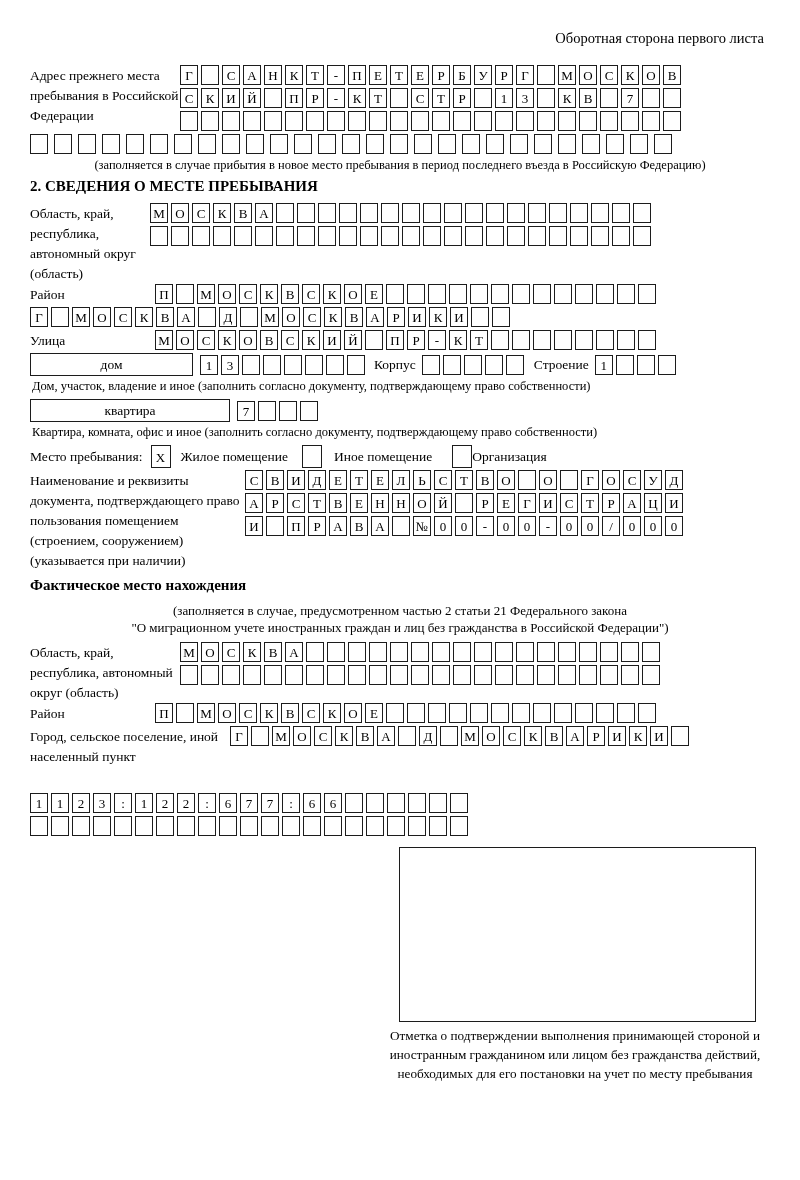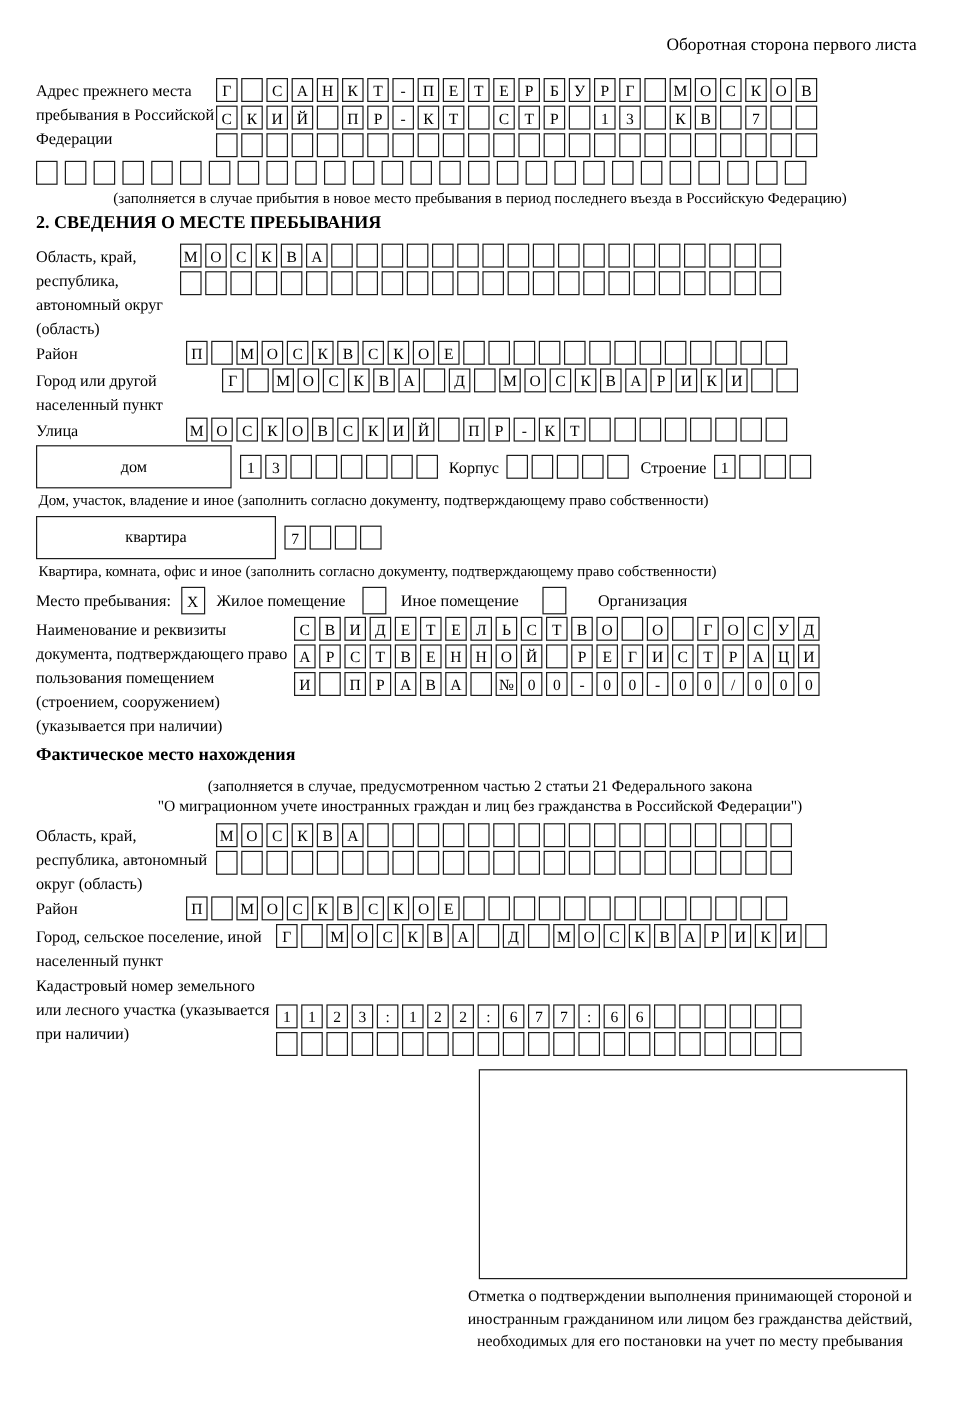--- a/index.html
+++ b/index.html
@@ -22,21 +22,21 @@
     flex:none; width:18px; height:20px; border:1.5px solid #1c1c1c;
     display:flex; align-items:center; justify-content:center;
     font-size:13px; line-height:1; padding-top:1px;
   }
   .caption { font-size:12.5px; line-height:16px; margin:1px 0 5px 2px; }
   .caption.center { text-align:center; margin-left:0; }
   .sec-title { font-weight:bold; font-size:15px; margin:4px 0 8px 0; }
   .note-line { text-align:center; font-size:13px; line-height:17px; }
 
   .typebox {
-    flex:none; border:1.5px solid #1c1c1c; height:36px;
+    flex:none; border:1.5px solid #1c1c1c; height:23px;
     display:flex; align-items:center; justify-content:center;
     font-size:13.5px;
   }
   .inline-label { flex:none; font-size:13.5px; line-height:23px;text-align:center; }
 
   .stayrow { display:flex; align-items:center; margin:4px 0 2px 0; }
   .stay-hint { font-size:12.5px; margin:2px 0 6px 172px; }
 
   .bigbox {
     width:357px; height:175px; border:1.5px solid #1c1c1c;
@@ -254,21 +254,20 @@
         <span class="cb"></span>
         <span class="cb"></span>
         <span class="cb"></span>
         <span class="cb"></span>
         <span class="cb"></span>
         <span class="cb"></span>
       </div>
   </div>
 
   <div class="frow">
-    <div class="flabel" style="width:155px;">Город или другой населенный пункт</div>
     <div class="crow">
         <span class="cb">Г</span>
         <span class="cb"></span>
         <span class="cb">М</span>
         <span class="cb">О</span>
         <span class="cb">С</span>
         <span class="cb">К</span>
         <span class="cb">В</span>
         <span class="cb">А</span>
         <span class="cb"></span>
@@ -360,21 +359,21 @@
   </div>
   <div class="caption">Квартира, комната, офис и иное (заполнить согласно документу, подтверждающему право собственности)</div>
 
   <div class="stayrow">
     <span class="inline-label">Место пребывания:</span>
     <span class="cb" style="width:20px;height:23px;margin-left:8px;">X</span>
     <span class="inline-label" style="margin-left:10px;">Жилое помещение</span>
     <span class="cb" style="width:20px;height:23px;margin-left:14px;"></span>
     <span class="inline-label" style="margin-left:12px;">Иное помещение</span>
     <span class="cb" style="width:20px;height:23px;margin-left:20px;"></span>
-    <span class="inline-label" style="margin-left:26px;font-family:Liberation Serif, serif;">Организация</span>
+    <span class="inline-label" style="font-family:Liberation Serif, serif;">Организация</span>
   </div>
 
   <div class="frow">
     <div class="flabel" style="width:215px;">Наименование и реквизиты документа, подтверждающего право пользования помещением (строением, сооружением) (указывается при наличии)</div>
     <div class="cellcol">
       <div class="crow">
           <span class="cb">С</span>
           <span class="cb">В</span>
           <span class="cb">И</span>
           <span class="cb">Д</span>
@@ -557,21 +556,20 @@
         <span class="cb">А</span>
         <span class="cb">Р</span>
         <span class="cb">И</span>
         <span class="cb">К</span>
         <span class="cb">И</span>
         <span class="cb"></span>
       </div>
   </div>
 
   <div class="frow">
-    <div class="flabel" style="width:200px;">Кадастровый номер земельного или лесного участка (указывается при наличии)</div>
     <div class="cellcol" style="padding-top:26px;">
       <div class="crow">
           <span class="cb">1</span>
           <span class="cb">1</span>
           <span class="cb">2</span>
           <span class="cb">3</span>
           <span class="cb">:</span>
           <span class="cb">1</span>
           <span class="cb">2</span>
           <span class="cb">2</span>

